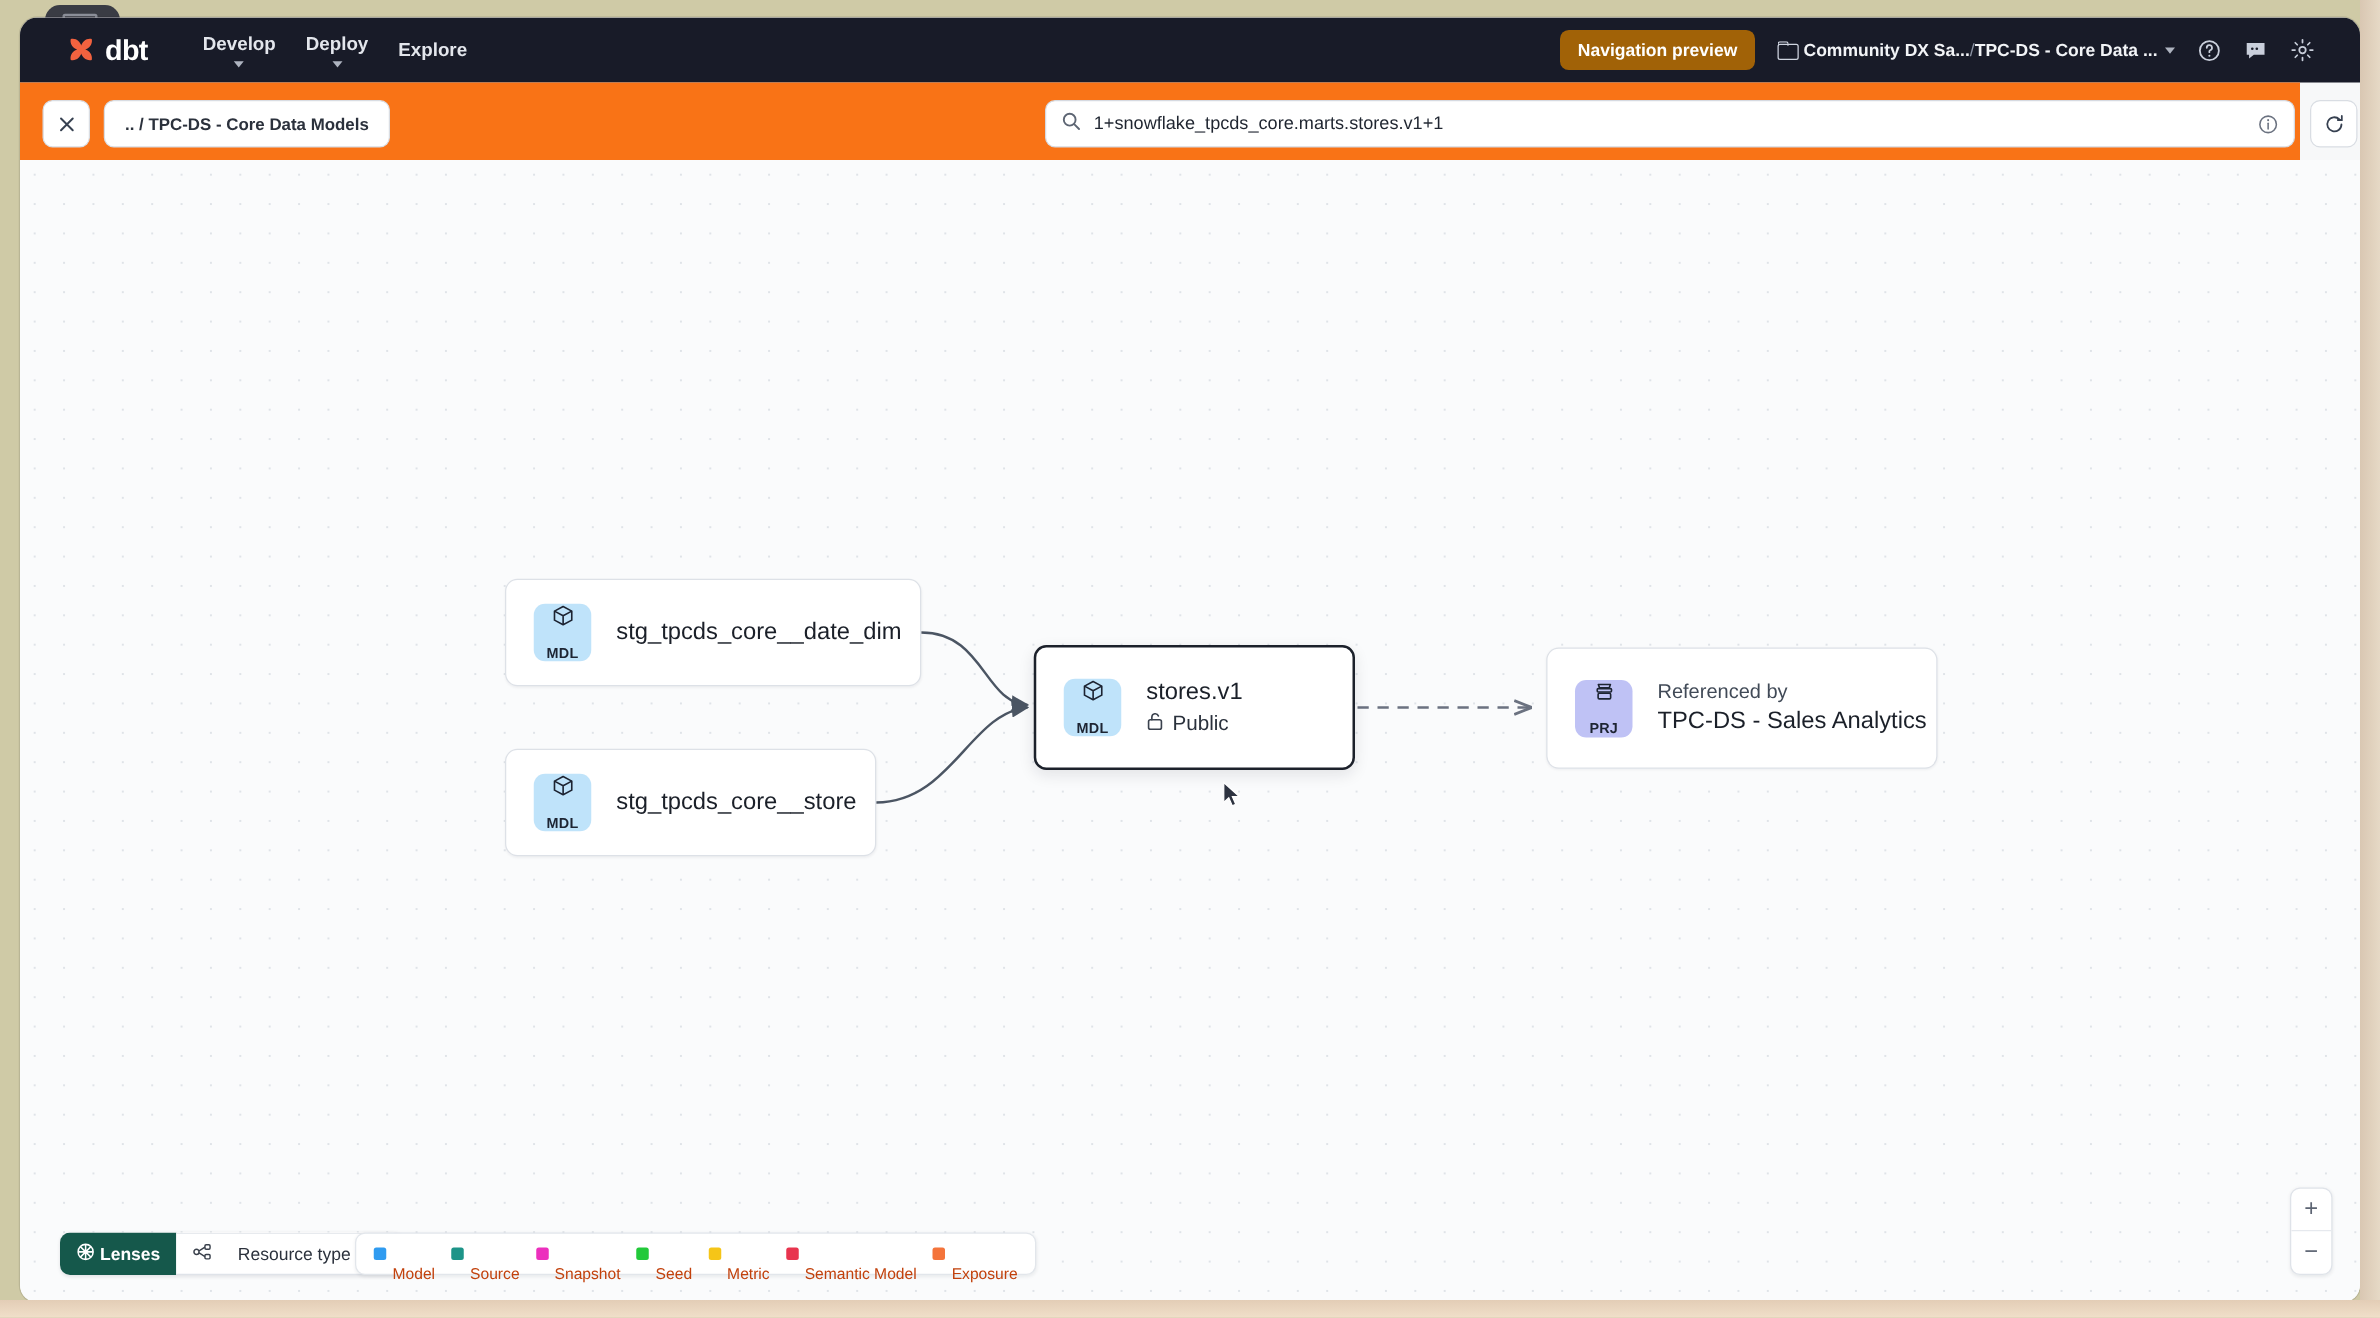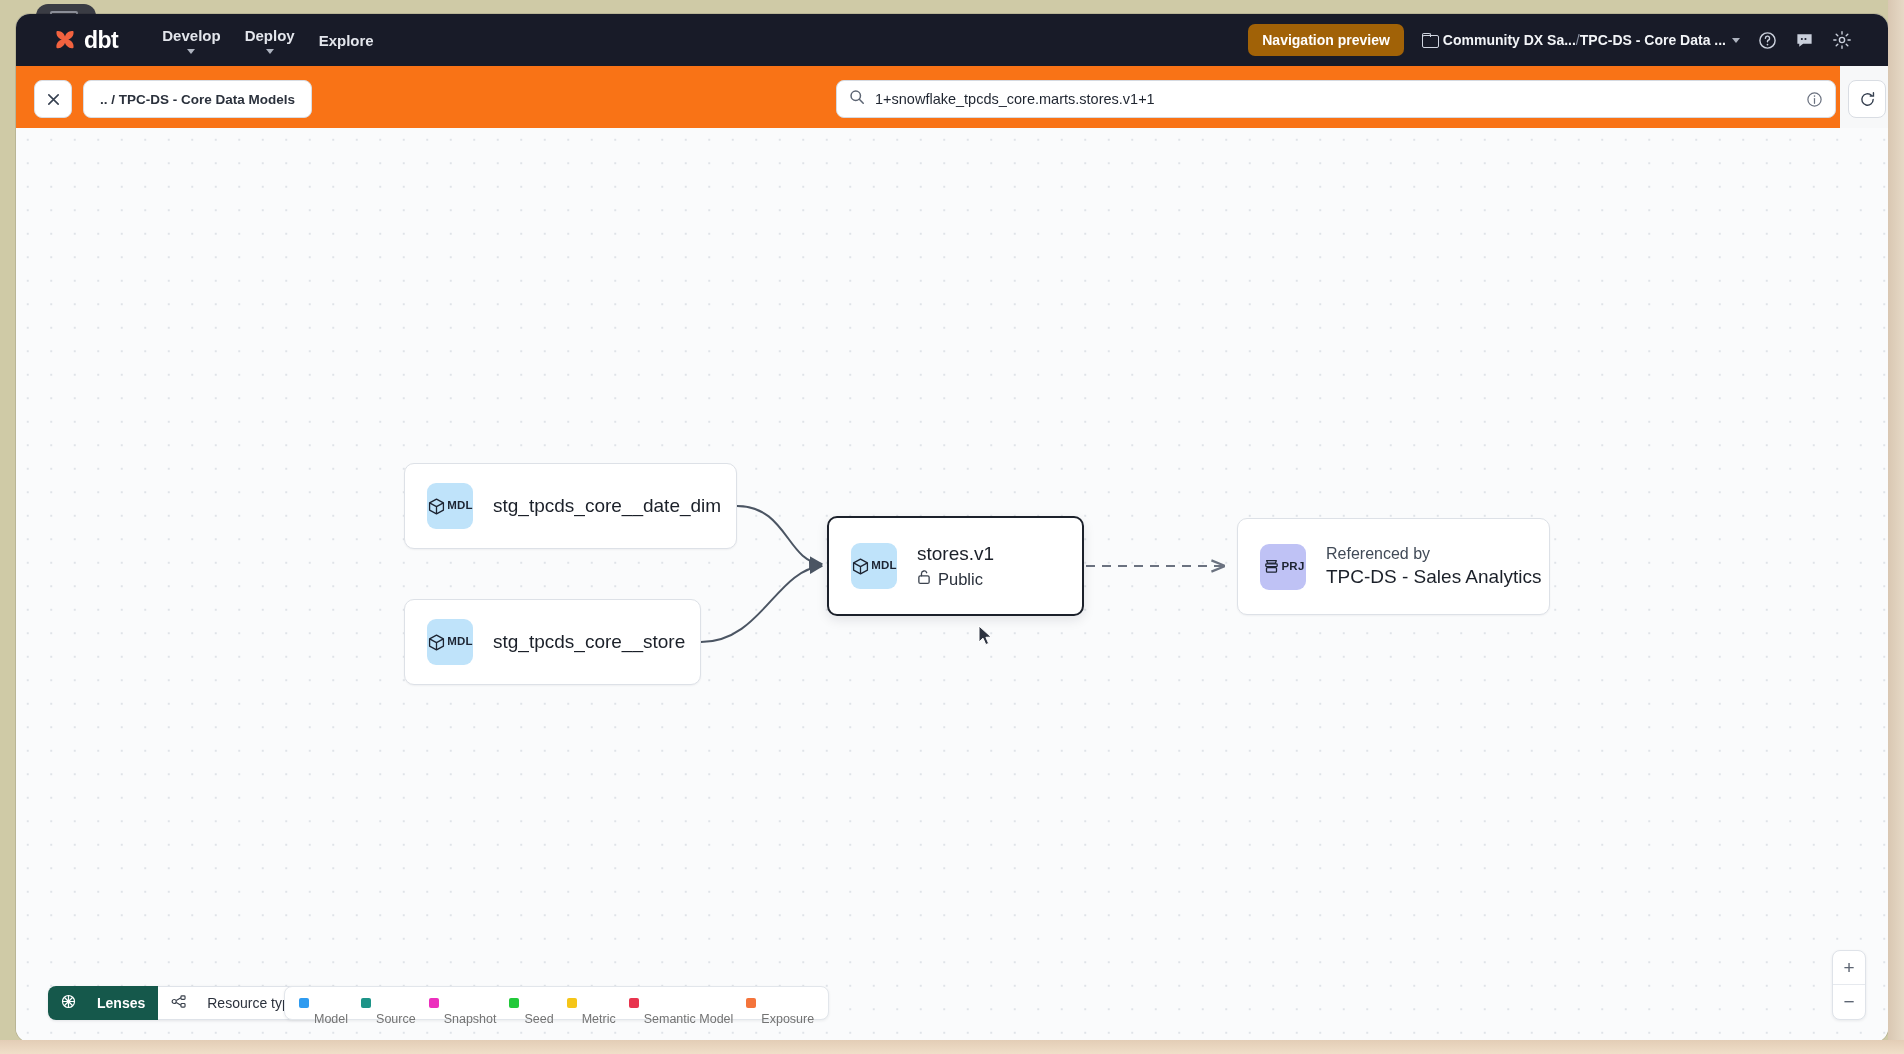--- a/index.html
+++ b/index.html
@@ -166,22 +166,22 @@
     padding: 0 22px;
     cursor: pointer;
     box-shadow: 0 1px 2px rgba(16,24,40,0.05);
   }
   .node.selected {
     border: 2.5px solid #1c212b;
     box-shadow: 0 4px 12px rgba(16,24,40,0.10);
   }
   .badge {
     width: 46px; height: 46px; border-radius: 9px;
-    display: flex; flex-direction: row;
-    align-items: center; justify-content: center;
+    display: flex; flex-direction: column;
+    align-items: center; justify-content: space-between;
     gap: 1px; flex: none;
   }
   .badge.mdl { background: #bfe3fa; }
   .badge.prj { background: #bfc2f5; }
   .badge-text {
     font-size: 11.5px; font-weight: 700;
     letter-spacing: 0.2px; color: #1d2432;
     line-height: 1;
   }
   .node-label-wrap { margin-left: 20px; min-width: 0; }
@@ -207,42 +207,42 @@
   #lenses-group {
     position: absolute; left: 32px; bottom: 22px;
     height: 34px; display: flex; align-items: stretch;
     border-radius: 8px; overflow: hidden;
     box-shadow: 0 1px 3px rgba(16,24,40,0.10);
     background: #ffffff;
   }
   #lenses-btn {
     background: #15584b; color: #ffffff;
     font-size: 14px; font-weight: 600;
-    display: flex; align-items: center; gap: 21px;
+    display: flex; align-items: center; gap: 4px;
     padding: 0 13px; cursor: pointer;
   }
   #resource-type-btn {
     background: #ffffff; color: #2b313c;
     font-size: 14px; font-weight: 400;
     display: flex; align-items: center; gap: 20px;
     padding: 0 13px; cursor: pointer;
     border: 1px solid #dfe3e9; border-left: none;
     border-radius: 0 8px 8px 0;
   }
   #legend {
     position: absolute; left: 268px; bottom: 22px;
     height: 34px; background: #ffffff;
     border: 1px solid #e2e6eb; border-radius: 8px;
     display: flex; align-items: center; gap: 13px;
     padding: 0 14px;
     box-shadow: 0 1px 3px rgba(16,24,40,0.07);
   }
   .legend-item { display: flex; align-items: center; gap: 5px; cursor: pointer; }
   .legend-sw { width: 10px; height: 10px; border-radius: 2px; flex: none; }
-  .legend-lbl { font-size: 12.5px; color: #737373; white-space: nowrap; margin-top: 32px; }
+  .legend-lbl { font-size: 12.5px; color: #c2410c; white-space: nowrap; margin-top: 32px; }
 
   #zoom-controls {
     position: absolute; right: 22px; bottom: 22px;
     width: 34px;
     background: #ffffff;
     border: 1px solid #dfe3e9; border-radius: 8px;
     overflow: hidden;
     box-shadow: 0 1px 3px rgba(16,24,40,0.08);
   }
   .zoom-btn {

